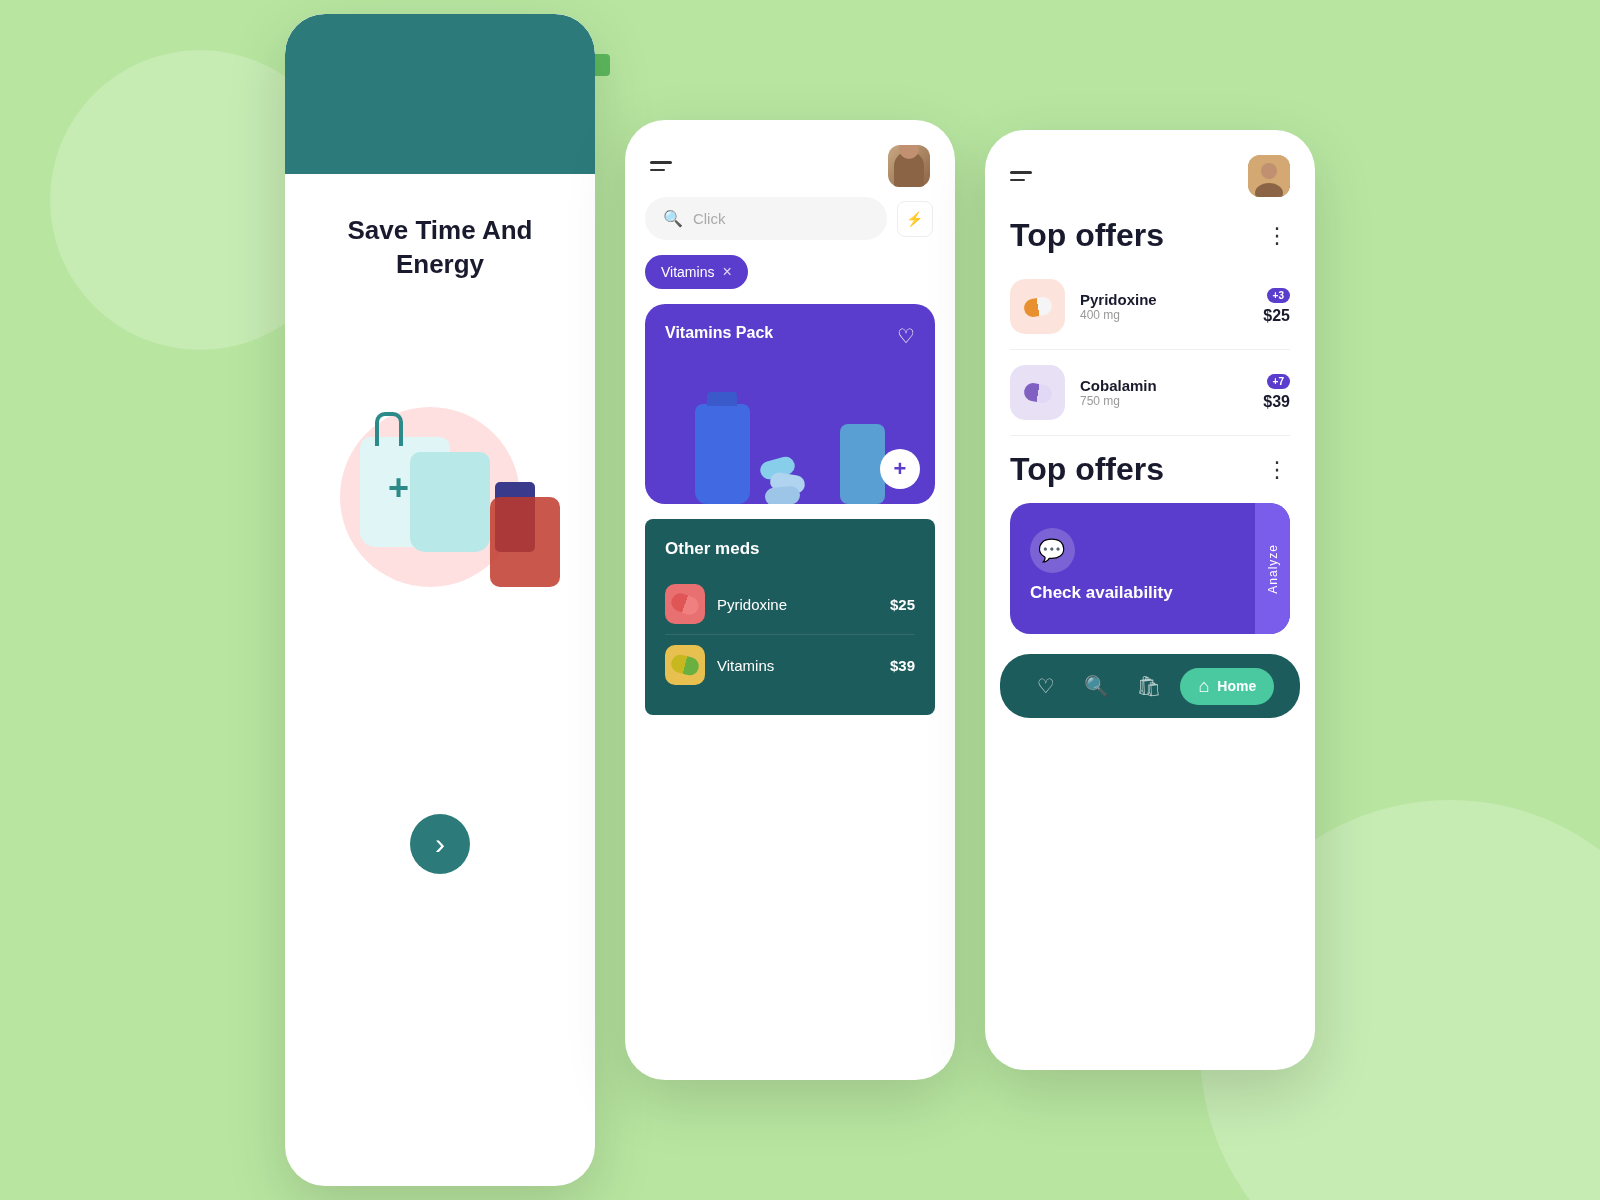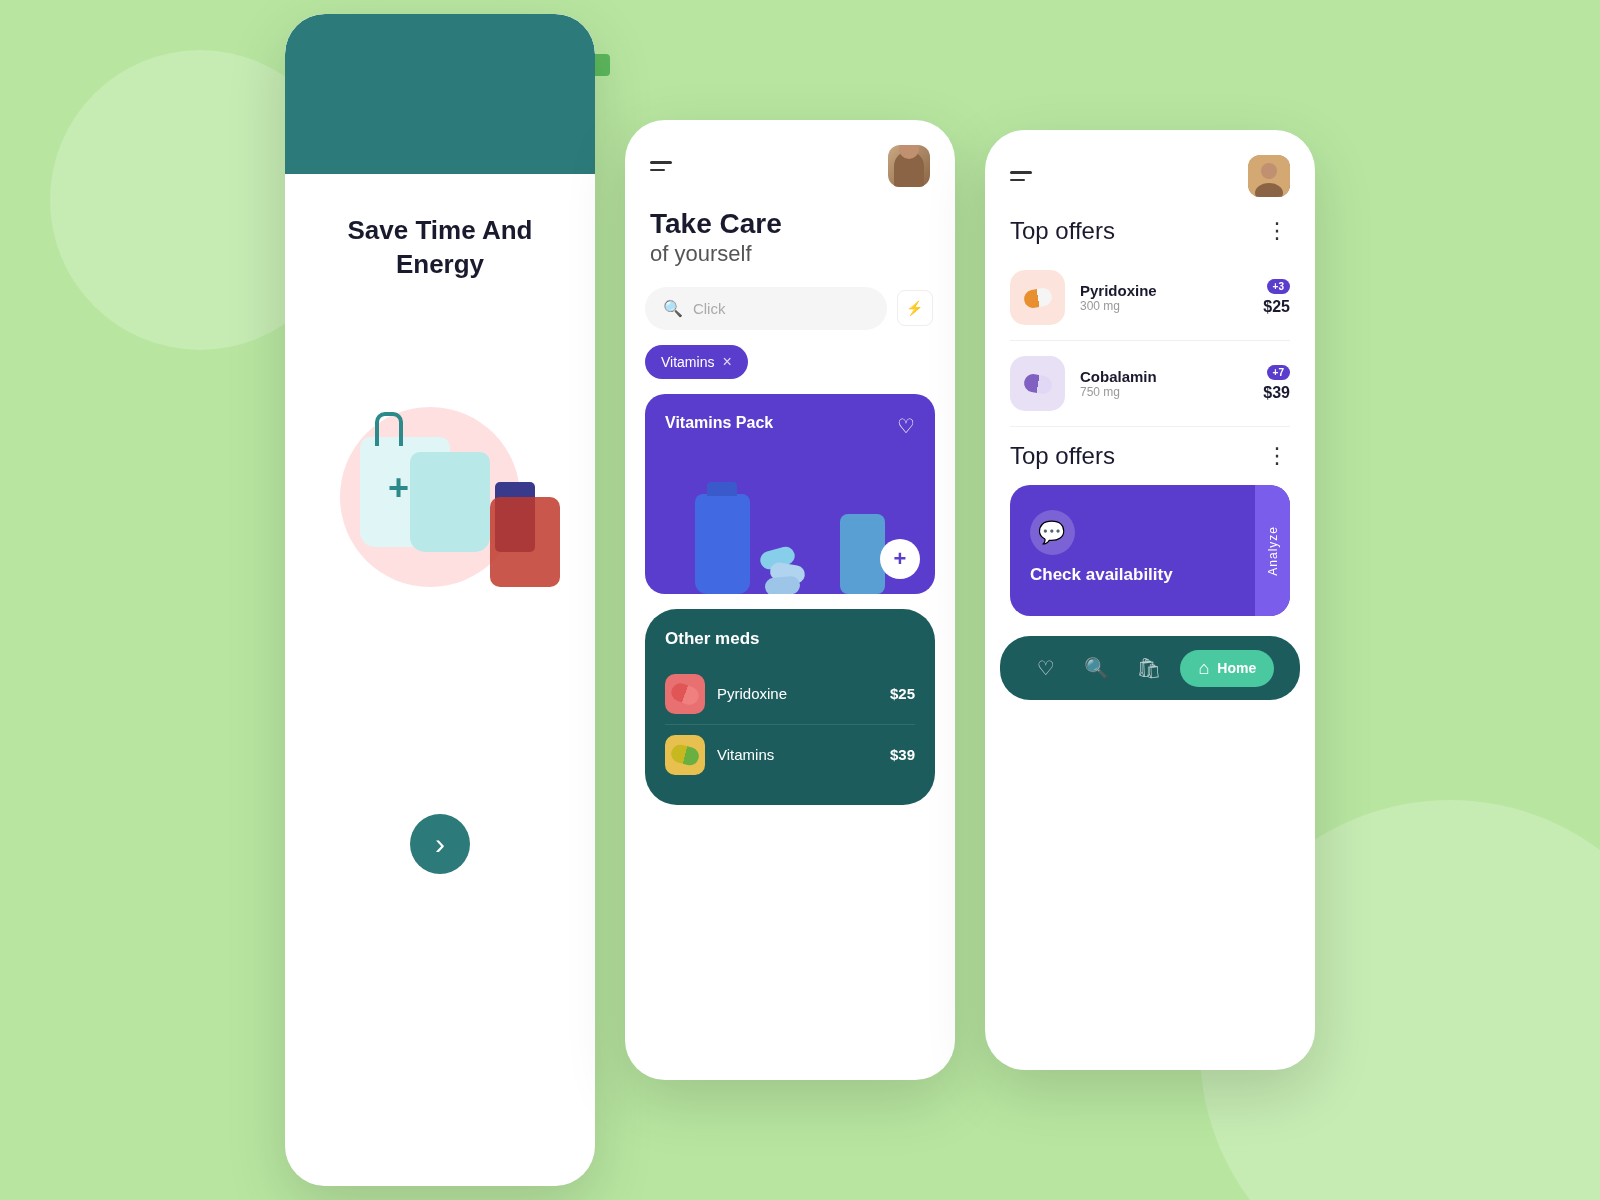--- a/index.html
+++ b/index.html
@@ -372,21 +372,21 @@
       border-radius: 9px;
       background: #87ceeb;
     }
     .vit-pill:nth-child(1) { top: 0; left: 0; transform: rotate(-15deg); }
     .vit-pill:nth-child(2) { top: 15px; left: 10px; transform: rotate(10deg); background: #b0d4f0; }
     .vit-pill:nth-child(3) { top: 28px; left: 5px; transform: rotate(-5deg); background: #9cc5e8; }
 
     .other-meds {
       margin: 15px 20px 0;
       background: #1d5c5c;
-      border-radius: 32px;
+      border-radius: 8px;
       padding: 20px;
     }
     .other-meds-title {
       color: white;
       font-size: 17px;
       font-weight: 700;
       margin-bottom: 15px;
     }
     .med-item {
       display: flex;
@@ -422,22 +422,22 @@
       align-items: center;
       padding: 25px 25px 15px;
     }
     .section-header {
       display: flex;
       justify-content: space-between;
       align-items: center;
       padding: 5px 25px 15px;
     }
     .section-title {
-      font-size: 24px;
-      font-weight: 400;
+      font-size: 32px;
+      font-weight: 700;
       color: #1a1a2e;
     }
     .three-dots {
       font-size: 22px;
       color: #333;
       cursor: pointer;
       letter-spacing: 2px;
     }
     .offer-item {
       display: flex;
@@ -672,24 +672,20 @@
       <div class="hamburger">
         <span></span>
         <span></span>
       </div>
       <div class="avatar">
         <div class="avatar-img">
           <div class="avatar-silhouette"></div>
         </div>
       </div>
     </div>
-    <div class="phone2-title-section">
-      <div class="phone2-title">Take Care</div>
-      <div class="phone2-subtitle">of yourself</div>
-    </div>
     <div style="display:flex; align-items:center; margin: 0 20px 15px; gap: 10px;">
       <div class="search-bar" style="flex:1; margin:0;">
         <span class="search-icon-el">🔍</span>
         <span class="search-text">Click</span>
       </div>
       <div class="filter-btn">
         <span class="filter-icon">⚡</span>
       </div>
     </div>
     <div class="tag-vitamins">
@@ -754,21 +750,21 @@
       <span class="section-title">Top offers</span>
       <span class="three-dots">⋮</span>
     </div>
 
     <div class="offer-item">
       <div class="offer-icon offer-icon-pink">
         <div class="pill-orange-white"></div>
       </div>
       <div class="offer-details">
         <div class="offer-name">Pyridoxine</div>
-        <div class="offer-mg">300 mg</div>
+        <div class="offer-mg">400 mg</div>
       </div>
       <div class="offer-right">
         <span class="offer-badge">+3</span>
         <span class="offer-price">$25</span>
       </div>
     </div>
     <div class="divider"></div>
 
     <div class="offer-item">
       <div class="offer-icon offer-icon-purple">

